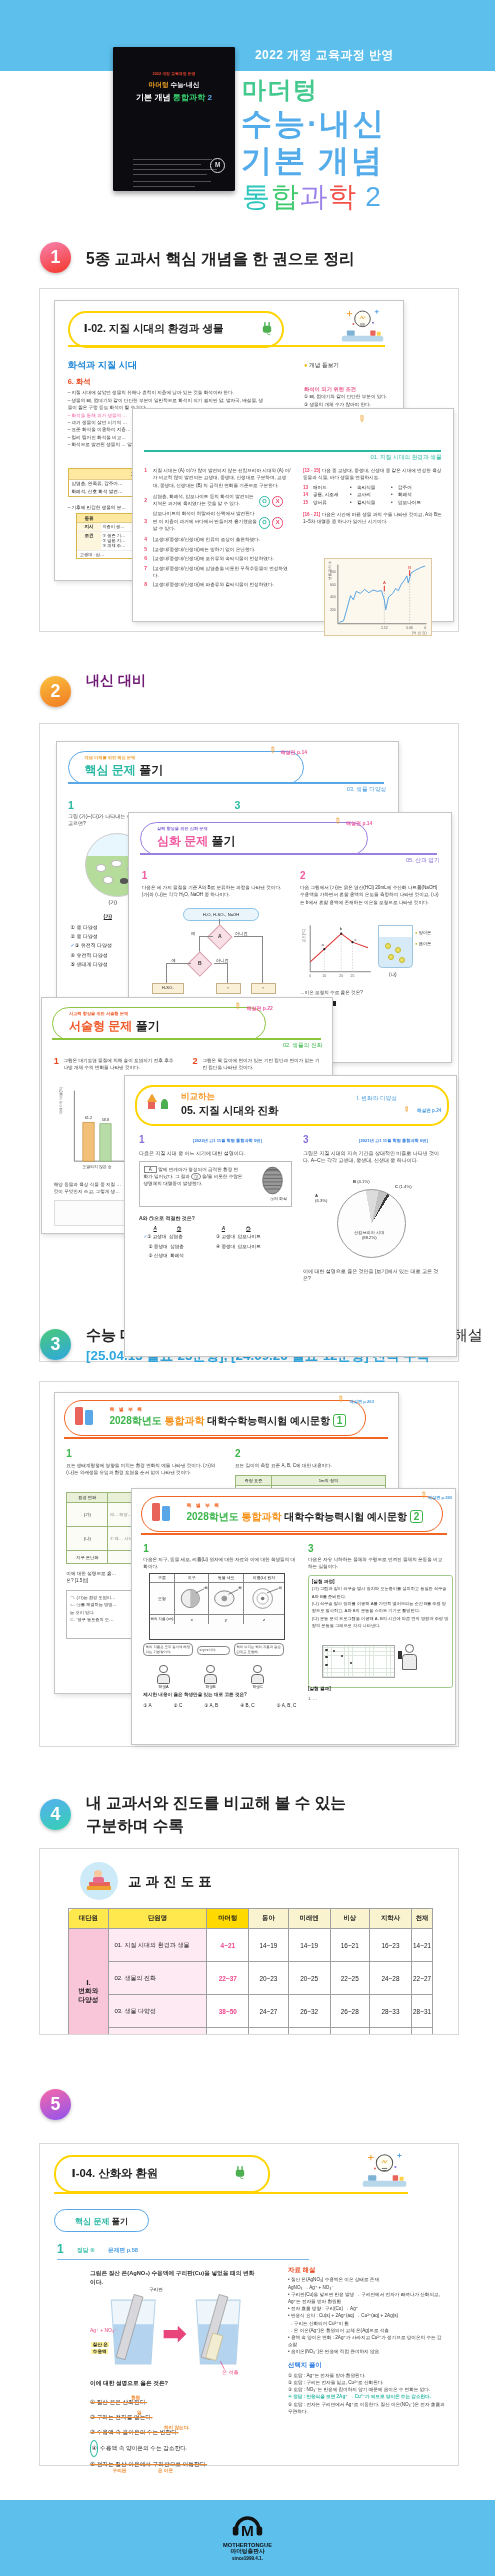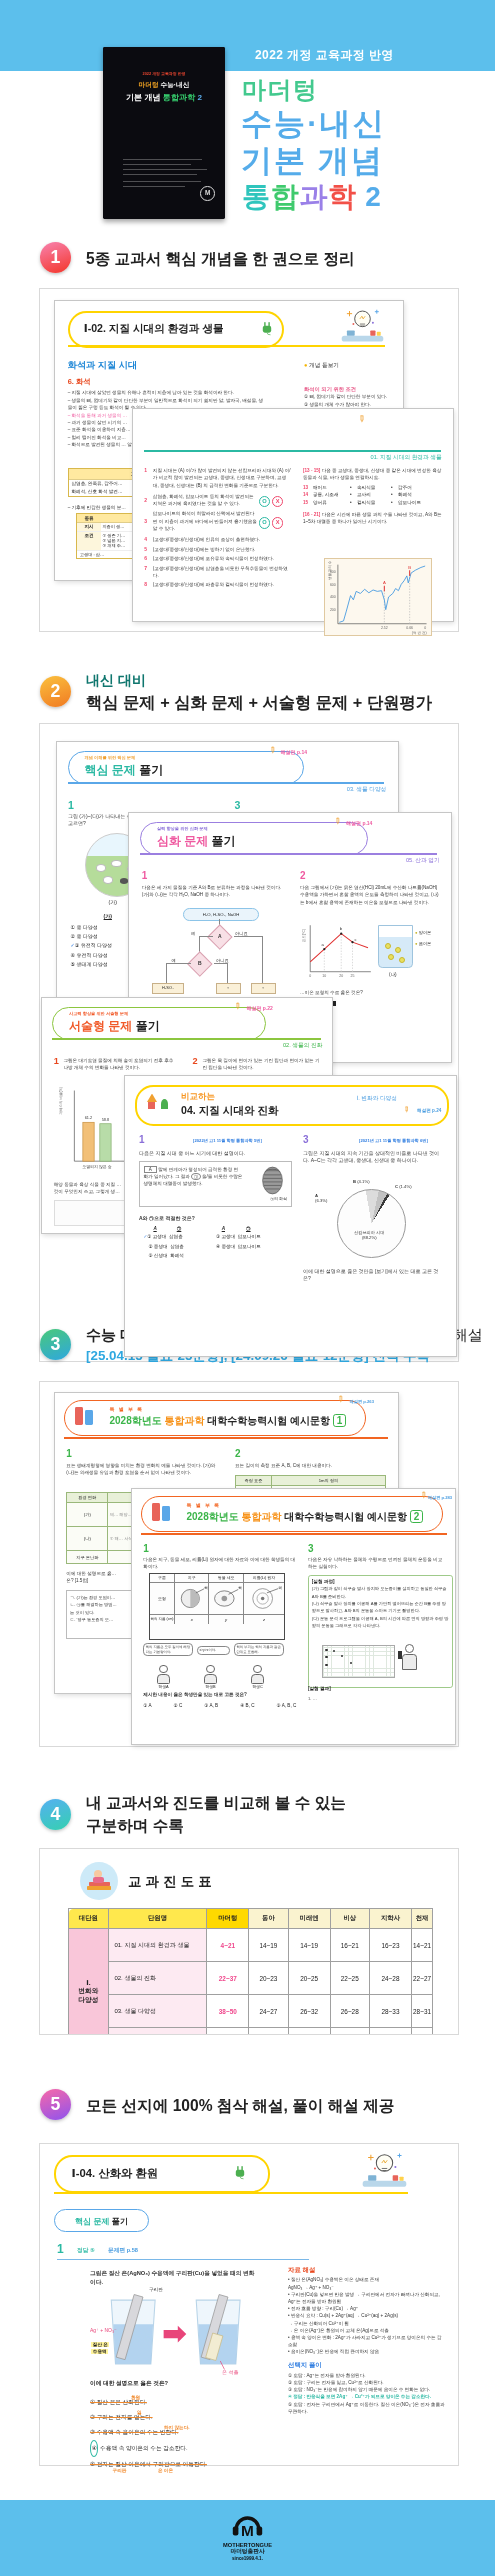--- a/index.html
+++ b/index.html
@@ -6,34 +6,34 @@
   #screen{position:relative;width:495px;height:2576px;overflow:hidden;background:#fff;}
   .abs{position:absolute;}
   .b{font-weight:bold;}
   .t5{font-size:3.5px;}.t55{font-size:3.9px;}.t6{font-size:4.2px;}.t65{font-size:4.6px;}.t7{font-size:5px;}
   .t75{font-size:5.3px;}.t8{font-size:5.7px;}.t9{font-size:6.4px;}
   .teal{color:#2bb9a3;}.pinkc{color:#f0476c;}.bluec{color:#4a9de0;}.orangec{color:#f0a030;}
   .redc{color:#e8471d;}.grnc{color:#3cb54a;}.purpc{color:#8a6fd8;}.magc{color:#ef5aa0;}.org2{color:#f15a29;}
   .gray{color:#555;}
   .banner{left:0;top:0;width:495px;height:71px;background:#5cbfec;}
   .banner-text{left:255px;top:47px;color:#fff;font-size:12px;font-weight:bold;letter-spacing:0.4px;}
-  .cover{left:103px;top:47px;width:122px;height:172px;background:#0b0b10;border-radius:1.4px;box-shadow:0 2.1px 5.7px rgba(0,0,0,.35);}
+  .cover{left:113px;top:47px;width:122px;height:144px;background:#0b0b10;border-radius:1.4px;box-shadow:0 2.1px 5.7px rgba(0,0,0,.35);}
   .cover div{position:absolute;}
   .cover .cbadge{left:0;top:24px;width:122px;text-align:center;color:#e8452f;font-size:3.9px;font-weight:bold;}
   .cover .cl1{left:0;top:34px;width:122px;text-align:center;font-size:6.7px;font-weight:bold;color:#fff;}
   .cover .cl1 .br{color:#f5a623;}
   .cover .cl2{left:0;top:45px;width:122px;text-align:center;font-size:8.1px;font-weight:bold;color:#fff;}
   .cover .cl2 .sj{color:#35c96b;}
   .cover .tline{height:1.4px;background:#888;opacity:.55;}
   .cover .clogo{right:10px;bottom:18.4px;width:12.7px;height:12.7px;border:0.7px solid #ddd;border-radius:50%;color:#ddd;
     font-size:6.4px;line-height:12.7px;text-align:center;font-weight:bold;}
   .bigtitle .brand{left:242px;top:74px;font-size:24px;font-weight:bold;color:#43c98e;letter-spacing:1.4px;}
   .bigtitle .l1{left:241px;top:103px;font-size:31px;font-weight:bold;color:#55acea;letter-spacing:2.1px;}
   .bigtitle .l2{left:241px;top:140px;font-size:31px;font-weight:bold;color:#55acea;letter-spacing:2.1px;}
-  .bigtitle .l3{left:242px;top:178px;font-size:28px;font-weight:bold;letter-spacing:0.7px;text-align:right;}
+  .bigtitle .l3{left:242px;top:178px;font-size:28px;font-weight:normal;letter-spacing:0.7px;text-align:right;}
   .cnum{width:31px;height:31px;border-radius:50%;color:#fff;font-size:17.7px;font-weight:bold;
     text-align:center;line-height:31px;box-shadow:0 1.4px 3.5px rgba(0,0,0,.25);}
   .c1{background:linear-gradient(160deg,#f883b0 0%,#f4413d 85%);}
   .c2{background:linear-gradient(160deg,#fbc13e,#f07a22);}
   .c3{background:linear-gradient(160deg,#49c97a,#2fa7df);}
   .c4{background:linear-gradient(160deg,#55b0f2,#35d0b0);}
   .c5{background:linear-gradient(160deg,#f868a8,#8f53ee);}
   .bigbox{background:#fff;border:0.7px solid #d9d9d9;}
   .page{position:absolute;background:#fff;border:0.7px solid #c6c6c6;box-shadow:1.4px 2.1px 5px rgba(0,0,0,.14);}
   .pill{position:absolute;border-radius:18.4px;}
@@ -266,22 +266,21 @@
             <text x="142" y="99" font-size="5" fill="#666" text-anchor="middle">0</text>
             <text x="144" y="106" font-size="5" fill="#666" text-anchor="end">(억 년 전)</text>
             <text x="8" y="30" font-size="5" fill="#666" transform="rotate(-90 8,30)">생물 과의 수</text>
           </svg>
         </div>
       </div>
     </div>
   </div>
 
   <div class="abs cnum c2" style="left:40px;top:676px">2</div>
-  <div class="abs b" style="left:86px;top:672px;font-size:14px;color:#0f766e">내신 대비</div>
-  <div class="abs b" style="left:86px;top:692px;font-size:16.3px">핵심 문제 + 심화 문제 + 서술형 문제 + 단원평가</div>
+  <div class="abs b" style="left:86px;top:672px;font-size:14px;color:#701a75">내신 대비</div>
 
   <div class="abs bigbox" style="left:39px;top:723px;width:418px;height:637px">
 
     <div class="page" style="left:15.6px;top:17px;width:341px;height:255px;z-index:1">
       <div class="pill" style="left:11.3px;top:8.5px;width:234px;height:31px;border:1.8px solid #5aa7e8">
         <div class="abs t6 b orangec" style="left:15.6px;top:3.5px">개념 이해를 위한 핵심 문제</div>
         <div class="abs" style="left:15.6px;top:10px"><span class="b teal" style="font-size:12px">핵심 문제</span><span class="b" style="font-size:12px"> 풀기</span></div>
       </div>
       <span class="abs orangec" style="left:212px;top:2.8px;font-size:8.5px;transform:rotate(45deg)">✎</span>
       <span class="abs t7 b magc" style="left:224px;top:7px">해설편 p.14</span>
@@ -431,21 +430,21 @@
           <span class="gbody"></span>
         </div>
     </div>
 
     <div class="page" style="left:84px;top:351px;width:331px;height:280px;z-index:4">
       <div class="pill" style="left:10px;top:8.5px;width:310px;height:37px;border:2.1px solid #ffd400">
         <span class="abs" style="left:10px;top:7px;width:10px;height:8.5px;background:#f0a030;clip-path:polygon(50% 0,100% 100%,0 100%)"></span>
         <span class="abs" style="left:11.3px;top:15.6px;width:7px;height:7px;background:#e8645a"></span>
         <span class="abs" style="left:24px;top:12.7px;width:7px;height:10px;background:#4caf50;border-radius:50% 50% 0 0"></span>
         <div class="abs b" style="left:44px;top:4.2px;font-size:8.5px;color:#f7941d">비교하는</div>
-        <div class="abs b" style="left:44px;top:17px;font-size:10.6px">04. 지질 시대와 진화</div>
+        <div class="abs b" style="left:44px;top:17px;font-size:10.6px">05. 지질 시대와 진화</div>
         <div class="abs t8 bluec" style="right:50px;top:8.5px">Ⅰ. 변화와 다양성</div>
         <span class="abs orangec" style="right:37px;top:18.4px;font-size:7.8px;transform:rotate(45deg)">✎</span>
         <span class="abs t65 b bluec" style="right:5.7px;top:21px">해설편 p.24</span>
       </div>
       <div class="abs b purpc" style="left:14px;top:58px;font-size:10px">1</div>
       <div class="abs t6 b" style="left:68px;top:62px;color:#2f7de0">[2022년 고1 11월 학평 통합과학 5번]</div>
       <div class="abs t7 qtext" style="left:14px;top:74px;width:150px">다음은 지질 시대 중 어느 시기에 대한 설명이다.</div>
       <div class="abs" style="left:14px;top:85px;width:151px;height:44px;border:0.7px solid #bbb">
         <div class="t65 qtext" style="padding:3.5px;width:99px">
           <span style="border:0.7px solid #888;padding:0 4.2px">A</span><span> 말에 판게아가 형성되어 급격한 환경 변화가 일어났다. 그 결과 </span><span style="border:0.7px solid #888;border-radius:50%;padding:0 1.4px">㉠</span><span> 을/를 비롯한 수많은 생명체의 대멸종이 발생했다.</span>
@@ -715,21 +714,20 @@
             <td></td>
             <td></td>
             <td></td>
             <td></td>
           </tr>
     </tbody>
       </table>
   </div>
 
   <div class="abs cnum c5" style="left:40px;top:2089px">5</div>
-  <div class="abs b" style="left:86px;top:2096px;font-size:15.6px">모든 선지에 100% 첨삭 해설, 풀이 해설 제공</div>
 
   <div class="abs bigbox" style="left:39px;top:2143px;width:418px;height:321px">
     <div class="pill" style="left:14px;top:11.3px;width:212px;height:34px;border:2.1px solid #ffd400">
       <span class="abs b" style="left:15.6px;top:9.2px;font-size:11.3px">Ⅰ-04. 산화와 환원</span>
       <svg class="abs" style="left:177px;top:7px" width="14" height="15.6" viewBox="0 0 20 22">
         <rect x="4" y="8" width="12" height="10" rx="3" fill="#4caf50"></rect>
           <rect x="6" y="3" width="2" height="6" fill="#4caf50"></rect>
           <rect x="12" y="3" width="2" height="6" fill="#4caf50"></rect>
           <path d="M10,18 Q10,21 15,21" stroke="#4caf50" fill="none"></path>
       </svg>

